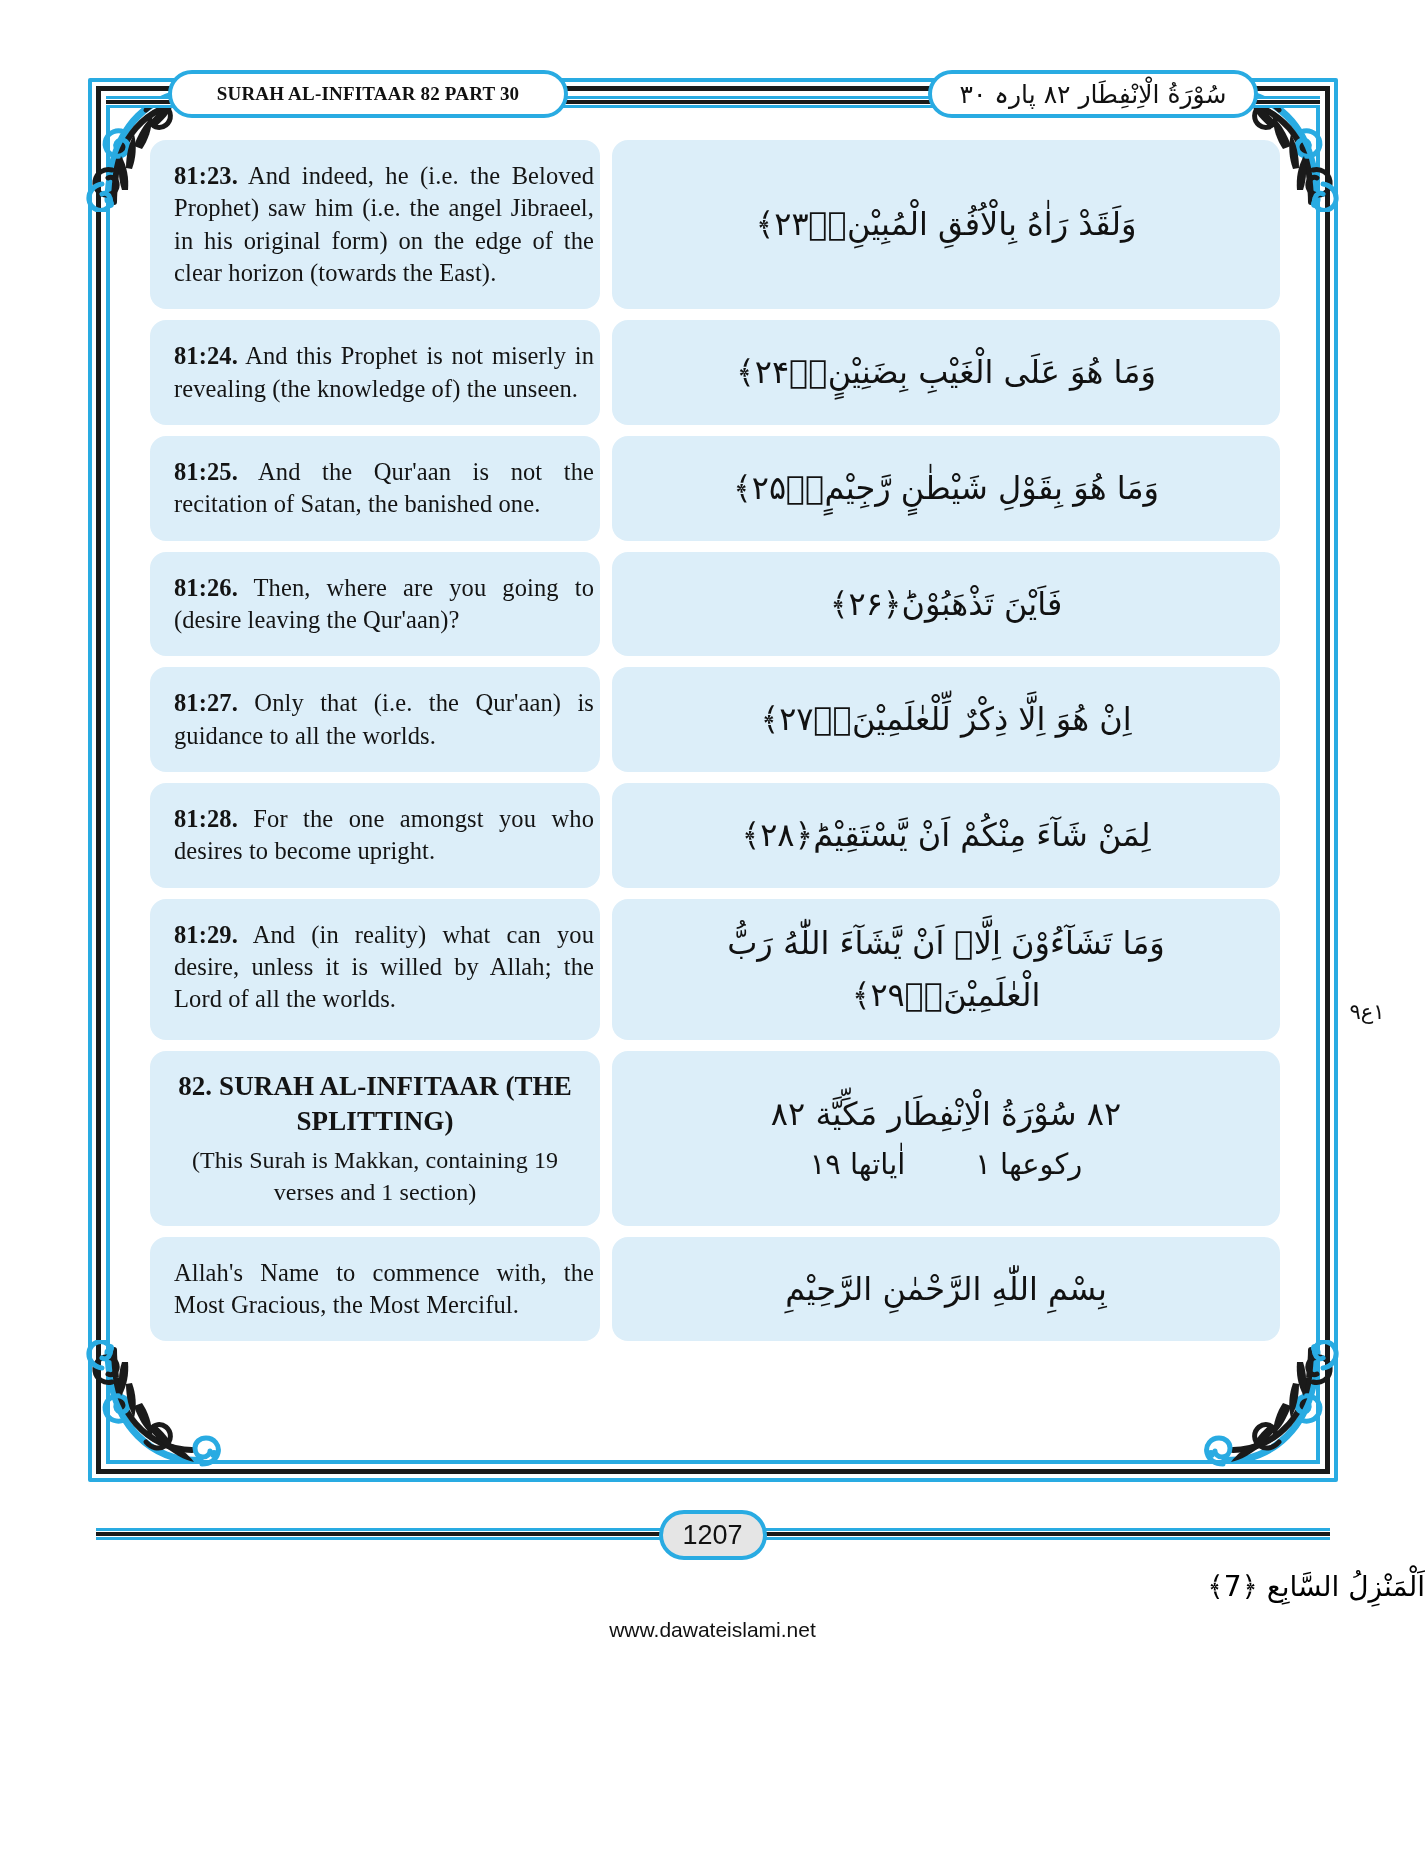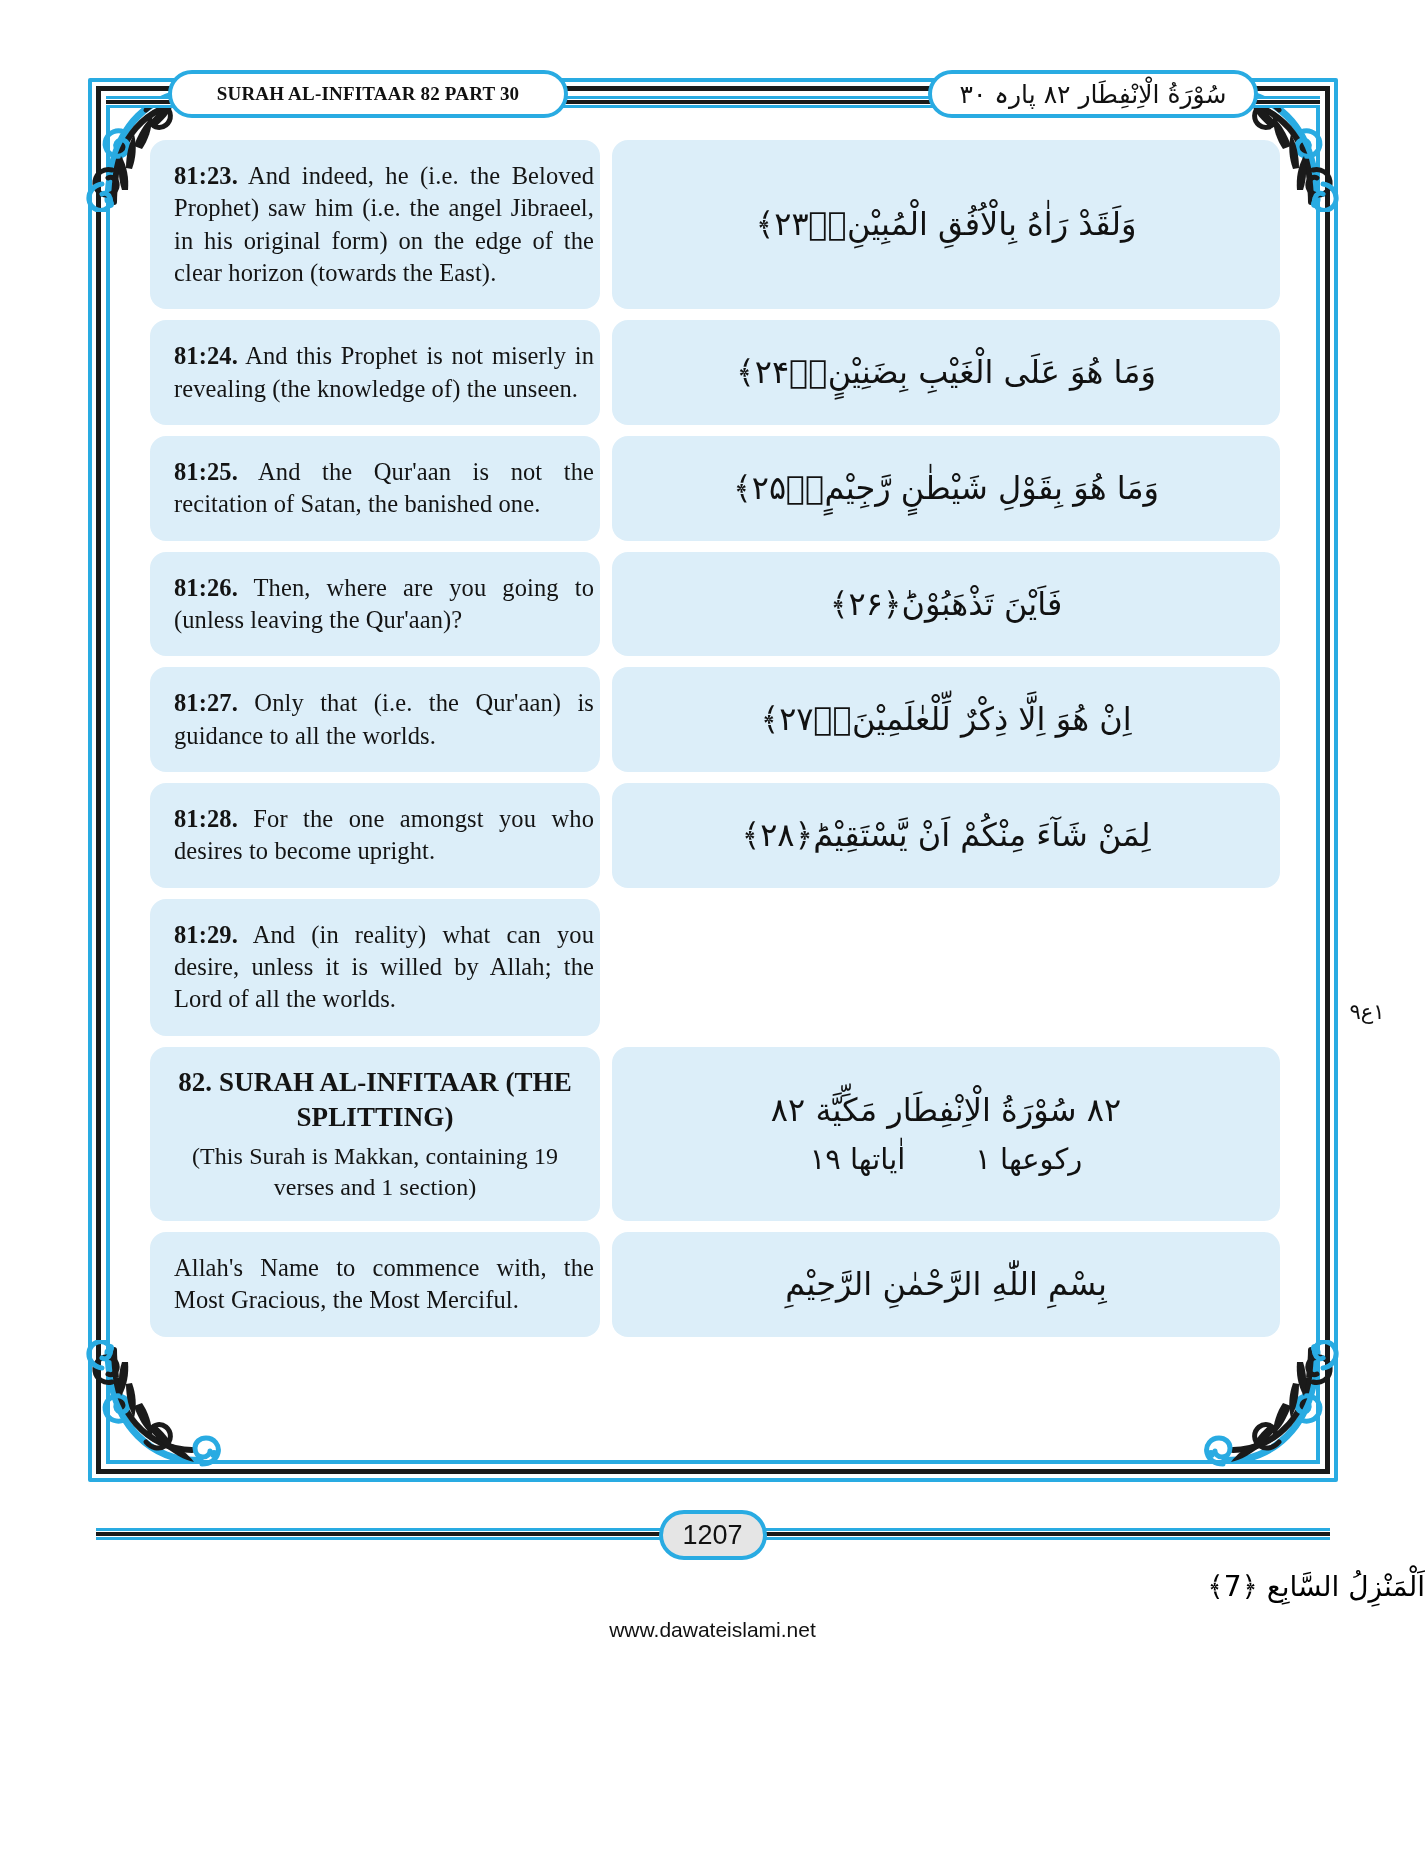--- a/index.html
+++ b/index.html
@@ -362,21 +362,21 @@
       <div class="cell cell-en">
         <span class="vnum">81:25.</span><span> And the Qur'aan is not the recitation of Satan, the banished one.</span>
       </div>
       <div class="cell cell-ar">
         <span>وَمَا هُوَ بِقَوْلِ شَیْطٰنٍ رَّجِیْمٍۙ﴿۲۵﴾</span>
       </div>
     </div>
 
     <div class="row">
       <div class="cell cell-en">
-        <span class="vnum">81:26.</span><span> Then, where are you going to (unless leaving the Qur'aan)?</span>
+        <span class="vnum">81:26.</span><span> Then, where are you going to (desire leaving the Qur'aan)?</span>
       </div>
       <div class="cell cell-ar">
         <span>فَاَیْنَ تَذْهَبُوْنَؕ﴿۲۶﴾</span>
       </div>
     </div>
 
     <div class="row">
       <div class="cell cell-en">
         <span class="vnum">81:27.</span><span> Only that (i.e. the Qur'aan) is guidance to all the worlds.</span>
       </div>
@@ -390,20 +390,23 @@
         <span class="vnum">81:28.</span><span> For the one amongst you who desires to become upright.</span>
       </div>
       <div class="cell cell-ar">
         <span>لِمَنْ شَآءَ مِنْكُمْ اَنْ یَّسْتَقِیْمَؕ﴿۲۸﴾</span>
       </div>
     </div>
 
     <div class="row">
       <div class="cell cell-en">
         <span class="vnum">81:29.</span><span> And (in reality) what can you desire, unless it is willed by Allah; the Lord of all the worlds.</span>
+      </div>
+      <div class="cell cell-ar">
+        <span>وَمَا تَشَآءُوْنَ اِلَّاۤ اَنْ یَّشَآءَ اللّٰهُ رَبُّ الْعٰلَمِیْنَ۠﴿۲۹﴾</span>
       </div>
     </div>
 
     <div class="row">
       <div class="cell cell-en surah-head">
         <span class="surah-title">82. SURAH AL-INFITAAR (THE SPLITTING)</span>
         <span class="surah-sub">(This Surah is Makkan, containing 19 verses and 1 section)</span>
       </div>
       <div class="cell cell-ar surah-head-ar">
         <span class="surah-ar-line1">٨٢ سُوْرَةُ الْاِنْفِطَار مَكِّیَّة ٨٢</span>

